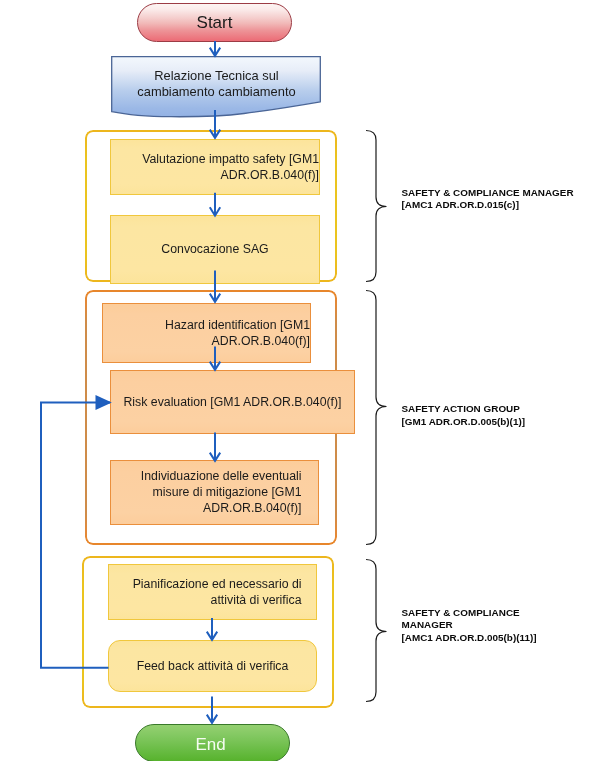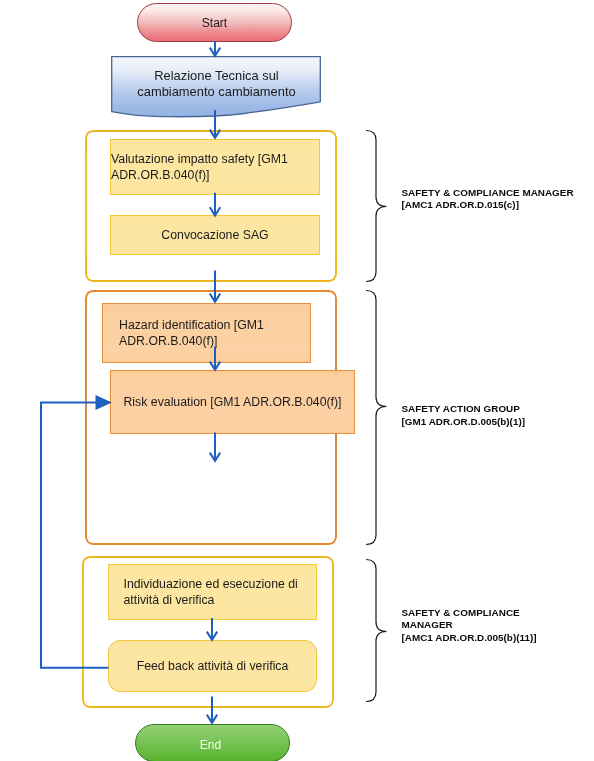--- a/index.html
+++ b/index.html
@@ -5,21 +5,21 @@
 <style>
   html,body{margin:0;padding:0;}
   body{width:594px;height:761px;background:#ffffff;overflow:hidden;
        font-family:"Liberation Sans",sans-serif;
        -webkit-font-smoothing:antialiased;}
   #stage{position:relative;width:594px;height:761px;}
   .abs{position:absolute;box-sizing:border-box;}
 
   
   .pill{border-radius:999px;display:flex;align-items:center;justify-content:center;}
-  .pill .lbl{position:relative;z-index:2;font-size:12px;line-height:1;}
+  .pill .lbl{position:relative;z-index:2;font-size:17px;line-height:1;}
 
   #start-shape{left:137px;top:3px;width:155px;height:39px;
      background:linear-gradient(to bottom,#fdf5f3 0%,#fbeceb 14%,#f5d0cf 36%,#f1b9b8 52%,#ed9397 72%,#ec717a 96%,#eb6b76 100%);
      border:1px solid #9c3c45;}
   #start-shape .lbl{color:#1b1b1b;}
   #end-shape{left:135px;top:724px;width:155px;height:38px;
      background:linear-gradient(to bottom,#93d070 0%,#90ce6d 8%,#82c861 30%,#76c253 50%,#69bc44 70%,#5cb533 92%,#57b22c 100%);
      border:1px solid #39792a;}
   #end-shape .lbl{color:#f4fcf0;position:relative;top:1.5px;left:-2px;}
 
@@ -37,29 +37,29 @@
   #group-2{left:85px;top:289.6px;width:251.5px;height:255.5px;border:2.2px solid transparent;border-radius:8px;
      background:linear-gradient(to bottom,#e8862a 0%,#e2893a 5%,#cf8c49 12%,#cf8c49 88%,#e2893a 95%,#e8862a 100%);
      -webkit-mask:linear-gradient(#000 0 0) content-box exclude,linear-gradient(#000 0 0);
      mask:linear-gradient(#000 0 0) content-box exclude,linear-gradient(#000 0 0);}
   #group-3{left:82px;top:556px;width:252px;height:151.8px;border:2.2px solid transparent;border-radius:8px;
      background:linear-gradient(to bottom,#edb61d 0%,#ecbc1e 8%,#ebc41e 18%,#ebc41e 82%,#ecbc1e 92%,#edb61d 100%);
      -webkit-mask:linear-gradient(#000 0 0) content-box exclude,linear-gradient(#000 0 0);
      mask:linear-gradient(#000 0 0) content-box exclude,linear-gradient(#000 0 0);}
 
   
-  .pbox{display:flex;align-items:center;justify-content:center;text-align:left;}
+  .pbox{display:flex;align-items:center;justify-content:center;text-align:right;}
   .pbox .lbl{font-size:12.3px;line-height:16.3px;color:#1b1b1b;}
   .yel{border:1.4px solid #f0c73d;
      background:linear-gradient(to bottom,#fce49b 0%,#fce6a2 16%,#fde6a2 82%,#fce49b 100%);}
   .org{border:1.5px solid #ea8f3c;
      background:linear-gradient(to bottom,#fccd9a 0%,#fccfa0 18%,#fcd1a3 82%,#fccd9c 100%);}
 
   #box-valutazione{left:110px;top:139px;width:210px;height:56px;}
-  #box-convocazione{left:110px;top:215px;width:210px;height:40px;}
+  #box-convocazione{left:110px;top:215px;width:210px;height:69px;}
   #box-hazard{left:102px;top:303px;width:209px;height:60px;padding-left:16px;}
   #box-risk{left:110px;top:370px;width:245px;height:64px;}
   #box-mitigazione{left:110px;top:459.5px;width:209px;height:65.5px;}
   #box-mitigazione .lbl{width:174px;}
   #box-pianificazione{left:108px;top:564px;width:209px;height:56px;}
   #box-pianificazione .lbl{width:178px;}
   #box-feedback{left:108px;top:640px;width:209px;height:52px;border-radius:12px;}
 
   
   svg.ovl{position:absolute;left:0;top:0;width:594px;height:761px;overflow:visible;}
@@ -106,22 +106,25 @@
   </div>
   <div class="abs pbox yel" id="box-convocazione">
     <span class="lbl">Convocazione SAG</span>
   </div>
   <div class="abs pbox org" id="box-hazard">
     <span class="lbl">Hazard identification [GM1 ADR.OR.B.040(f)]</span>
   </div>
   <div class="abs pbox org" id="box-risk">
     <span class="lbl">Risk evaluation [GM1 ADR.OR.B.040(f)]</span>
   </div>
+  <div class="abs pbox org" id="box-mitigazione">
+    <span class="lbl">Individuazione delle eventuali misure di mitigazione [GM1 ADR.OR.B.040(f)]</span>
+  </div>
   <div class="abs pbox yel" id="box-pianificazione">
-    <span class="lbl">Individuazione ed esecuzione di attività di verifica</span>
+    <span class="lbl">Pianificazione ed necessario di attività di verifica</span>
   </div>
   <div class="abs pbox yel" id="box-feedback">
     <span class="lbl">Feed back attività di verifica</span>
   </div>
 
   <div class="abs pill" id="end-shape">
     <span class="lbl">End</span>
   </div>
 
   <svg class="ovl">

